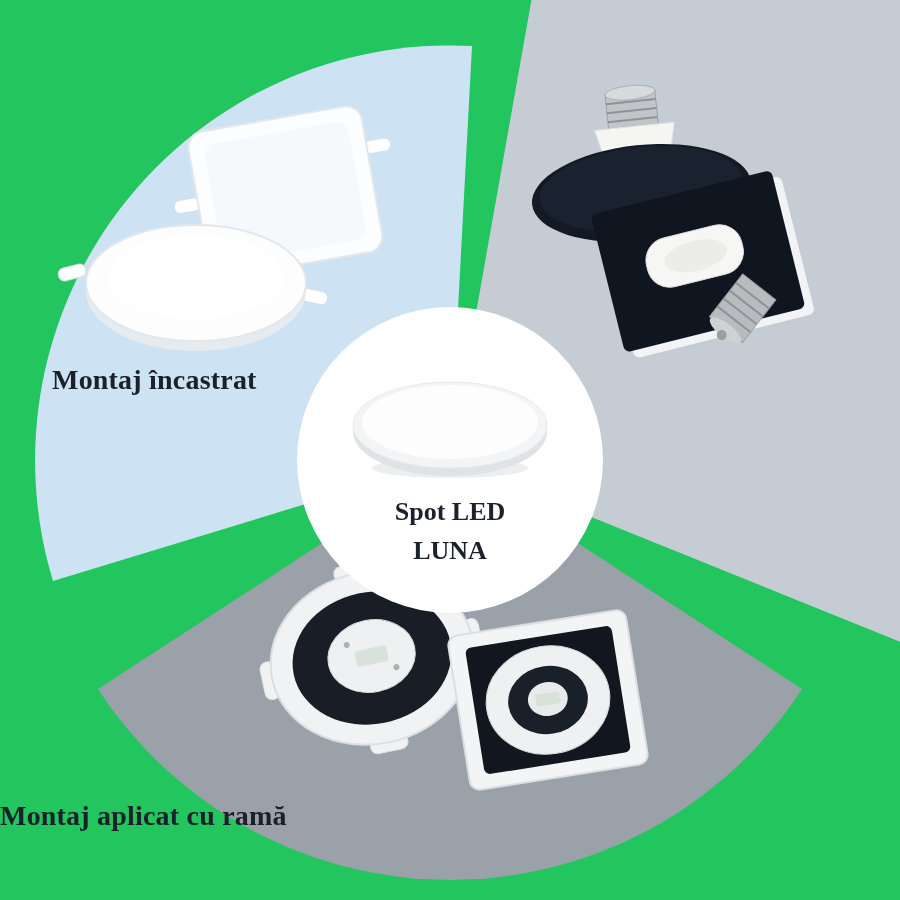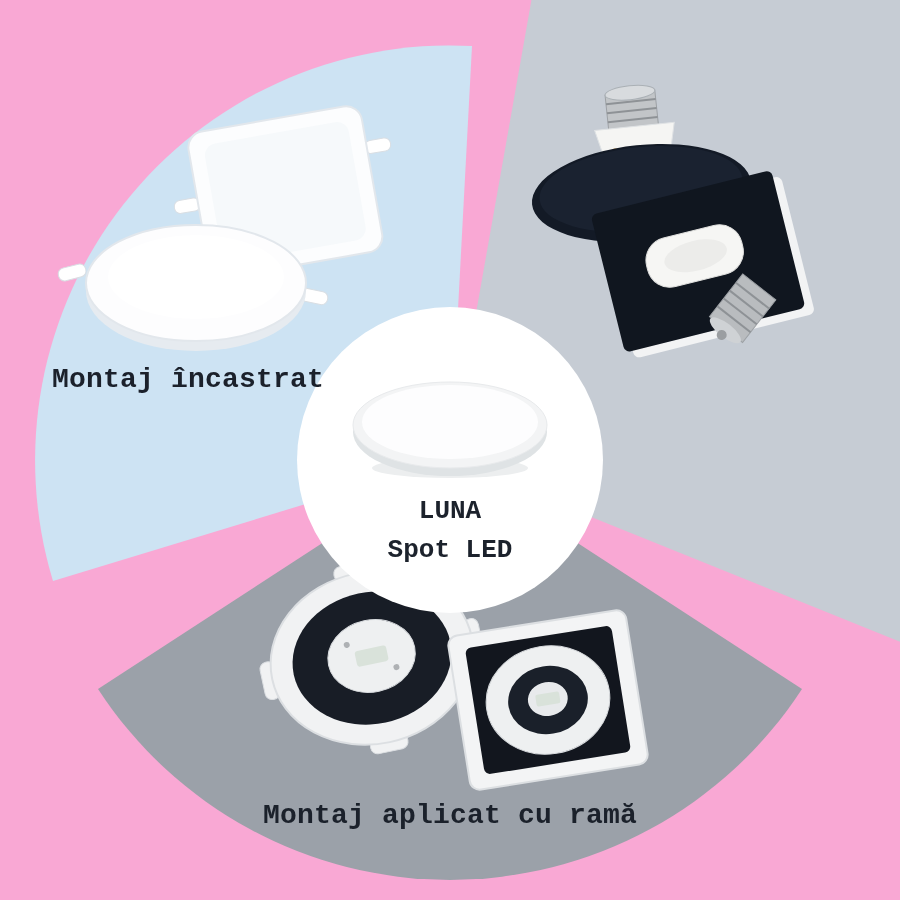--- a/index.html
+++ b/index.html
@@ -1,34 +1,34 @@
 <!DOCTYPE html>
 <html><head>
 <meta charset="utf-8">
 <style>
   html,body{margin:0;padding:0;background:#fff;}
   .stage{
     position:relative;
     width:900px;height:900px;
-    background:#f9a8d4;
+    background:#22c55e;
     overflow:hidden;
-    font-family:Liberation Mono, monospace;
+    font-family:Liberation Serif, serif;
   }
   .stage svg{position:absolute;left:0;top:0;}
   .label{
     position:absolute;
     font-weight:700;
     font-size:28px;
     color:#1b212b;
     letter-spacing:.2px;
     white-space:nowrap;
   }
   .label-left{left:52px;top:364px;}
   .label-right{left:620px;top:364px;}
-  .label-bottom{left:0;right:0;top:800px;text-align:center;}
+  .label-bottom{left:0;right:0;top:800px;}
   .center-text{
     position:absolute;
     left:330px;top:492px;width:240px;
     text-align:center;
     font-weight:700;
     font-size:26px;
     line-height:1.5;
     color:#1c222c;
   }
 </style>
@@ -114,17 +114,17 @@
       <ellipse cx="450" cy="422" rx="88" ry="37" fill="#fdfdfe"></ellipse>
     </g>
   </svg>
 
   <div class="label label-left">Montaj încastrat</div>
 
 
   <div class="label label-bottom">Montaj aplicat cu ramă</div>
 
   <div class="center-text">
+    <div>Spot LED</div>
     <div>LUNA</div>
-    <div>Spot LED</div>
   </div>
 
 </div>
 
 </body></html>

